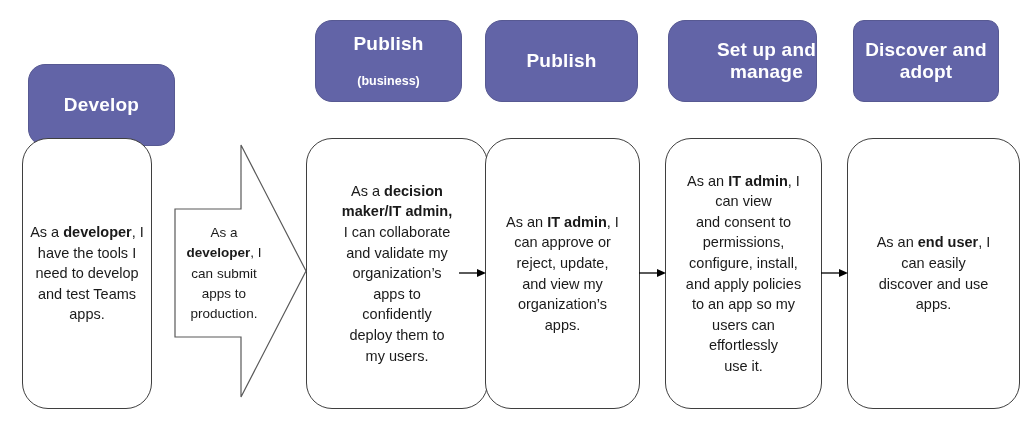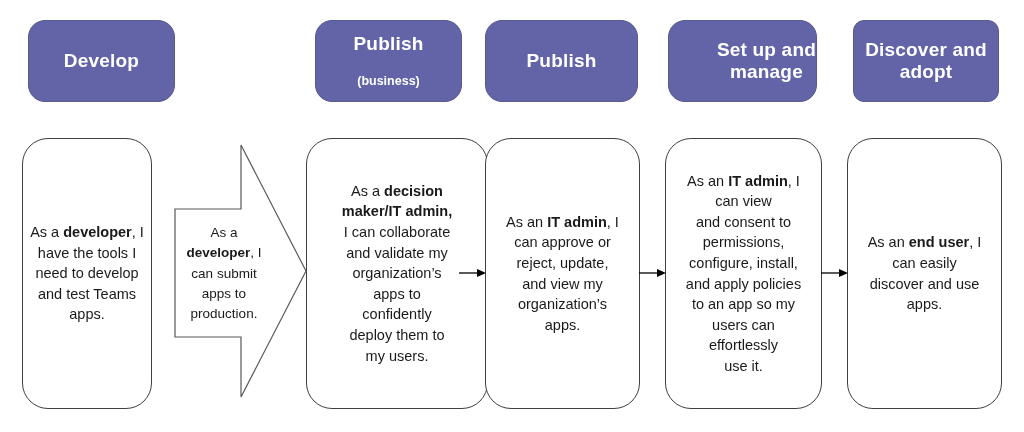--- a/index.html
+++ b/index.html
@@ -85,21 +85,21 @@
     position:absolute;
     top:266px;
     width:27px;height:14px;
   }
 </style>
 </head>
 <body>
 
 <div class="canvas">
 
-  <div class="hdr" style="left:28px;width:147px;">
+  <div class="hdr" style="left:28px;width:147px;margin-top:44px;">
     <div class="hdr-title">Develop</div>
 
   </div>
   <div class="hdr" style="left:315px;width:147px;">
     <div class="hdr-title">Publish</div>
     <div class="hdr-sub">(business)</div>
   </div>
   <div class="hdr" style="left:485px;width:153px;">
     <div class="hdr-title">Publish</div>
 
@@ -146,21 +146,21 @@
 can view
 and consent to
 permissions,
 configure, install,
 and apply policies
 to an app so my
 users can
 effortlessly
 use it.</span></div>
   </div>
-  <div class="card" style="left:847px;width:155px;">
+  <div class="card" style="left:847px;width:173px;">
     <div class="card-text"><span>As an </span><b>end user</b><span>, I
 can easily
 discover and use
 apps.</span></div>
   </div>
 
   <svg class="block-arrow" viewBox="0 0 140 271">
     <polygon points="5,71 71,71 71,7 136,133 71,259 71,199 5,199" fill="#ffffff" stroke="#595959" stroke-width="1.2"></polygon>
   </svg>
   <div class="block-arrow-label"><span>As a

